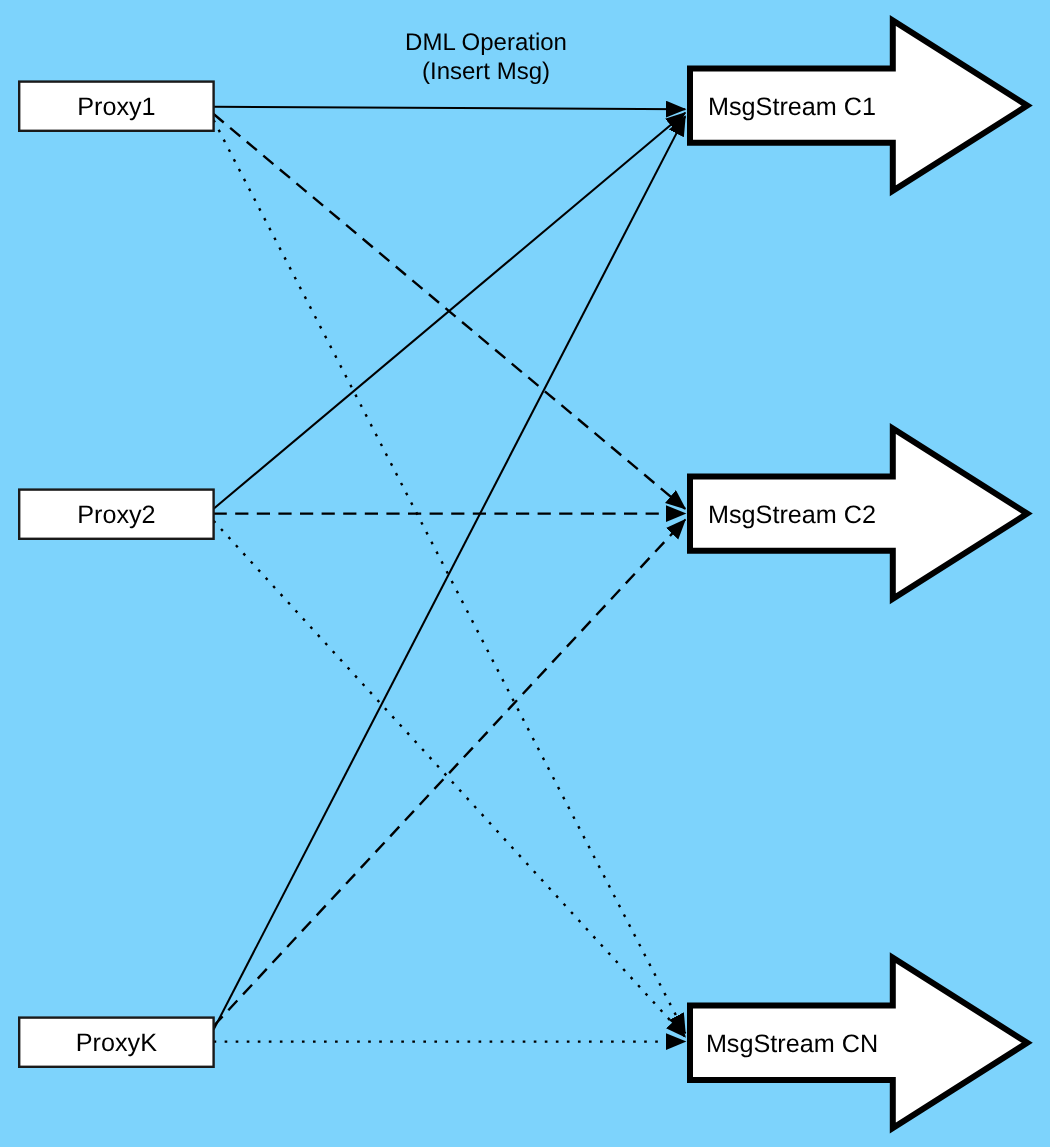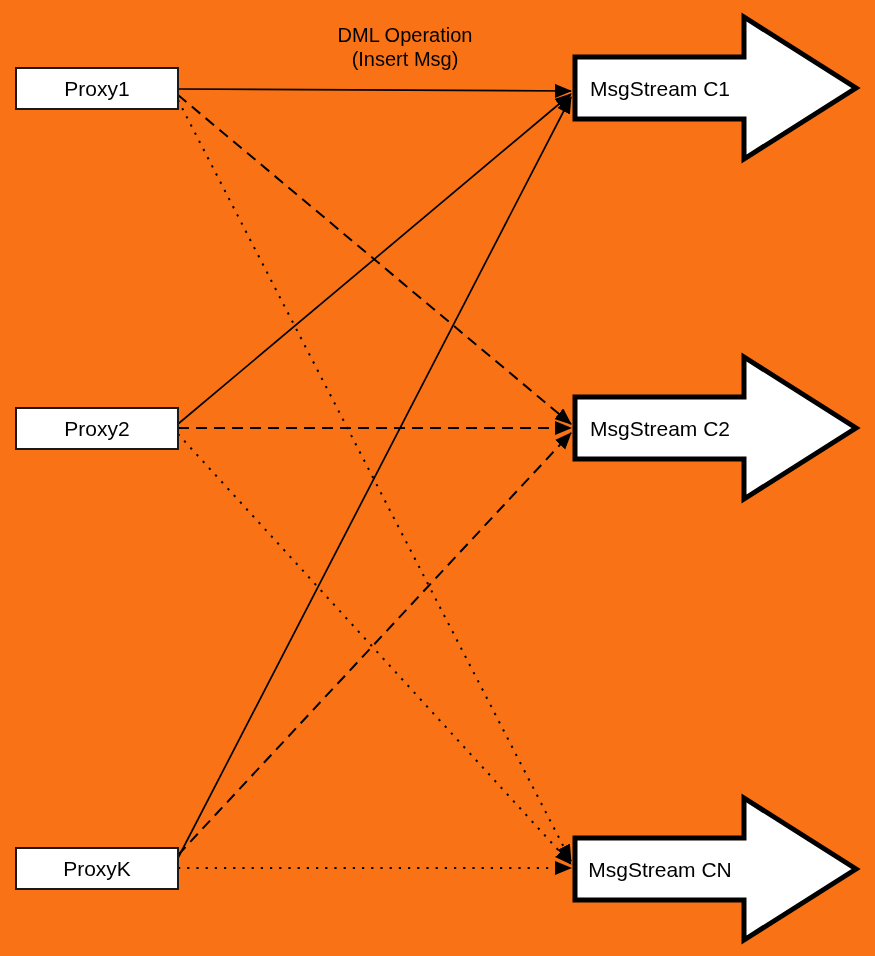--- a/index.html
+++ b/index.html
@@ -8,21 +8,21 @@
     background: #ffffff;
     width: 875px;
     height: 956px;
     overflow: hidden;
     font-family: "Liberation Sans", sans-serif;
   }
   .canvas-wrap {
     position: relative;
     width: 875px;
     height: 956px;
-    background: #f97316;
+    background: #7dd3fc;
   }
   svg { display: block; }
   .node-box {
     fill: #ffffff;
     stroke: #1a1a1a;
     stroke-width: 2;
   }
   .node-label {
     font-family: "Liberation Sans", sans-serif;
     font-size: 21px;

